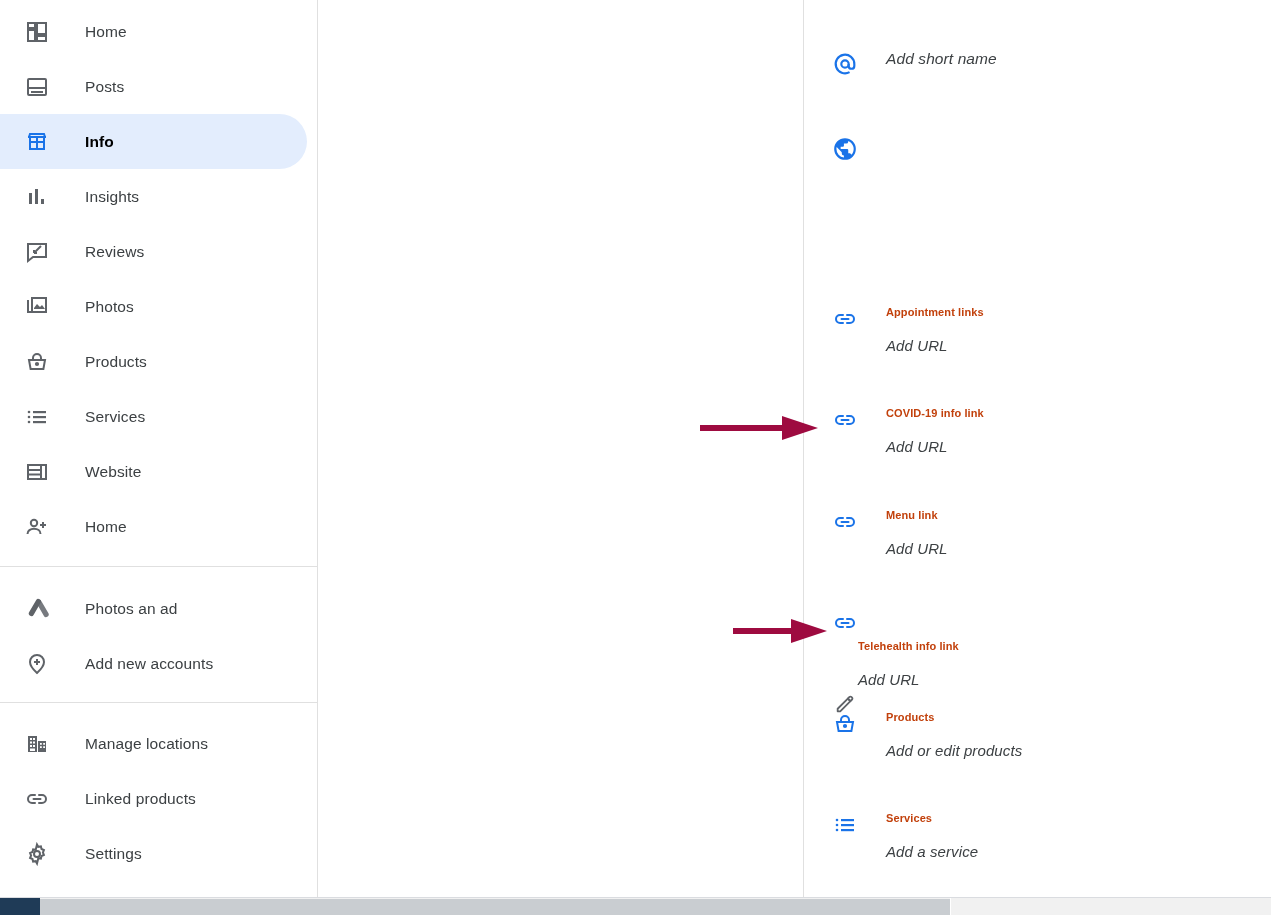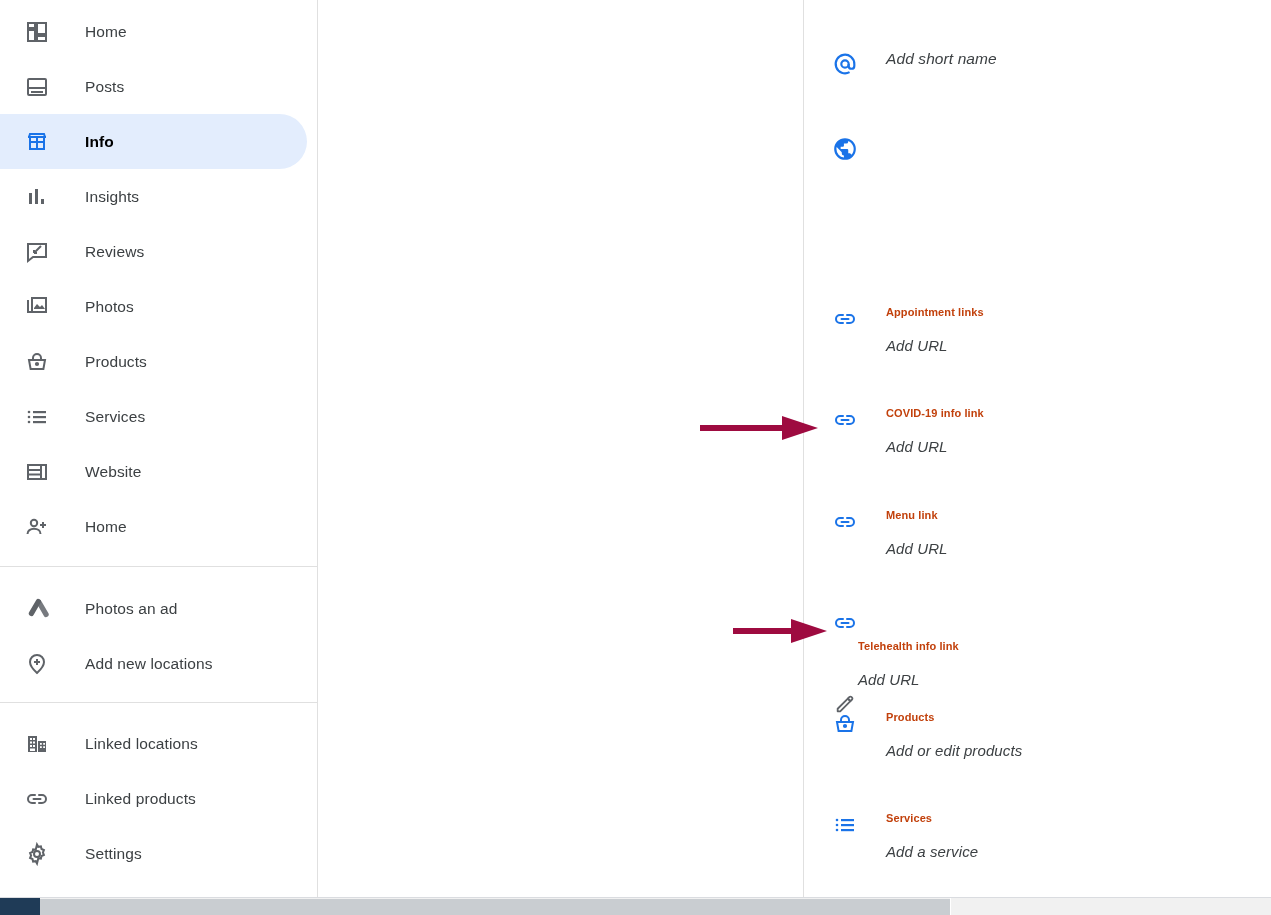--- a/index.html
+++ b/index.html
@@ -235,33 +235,33 @@
           <span class="lbl">Photos an ad</span>
         </div>
         <div class="nav-item">
           <span class="ic">
             <svg width="24" height="24" viewBox="0 0 24 24" fill="none" stroke="currentColor" stroke-width="2">
               <path d="M12 21s7-6.4 7-11a7 7 0 1 0-14 0c0 4.6 7 11 7 11z"></path>
               <line x1="12" y1="7" x2="12" y2="13"></line>
               <line x1="9" y1="10" x2="15" y2="10"></line>
             </svg>
           </span>
-          <span class="lbl">Add new locations</span>
+          <span class="lbl">Add new accounts</span>
         </div>
       </div>
     <div class="nav-sep2"></div>
     <div class="nav-list" id="nav-tertiary">
         <div class="nav-item">
           <span class="ic">
             <svg width="24" height="24" viewBox="0 0 24 24" fill="currentColor">
               <path d="M3 4h9v16H3V4zm2 2v2h2V6H5zm3 0v2h2V6H8zM5 9.5v2h2v-2H5zm3 0v2h2v-2H8zM5 13v2h2v-2H5zm3 0v2h2v-2H8zM5 16.5V19h5v-2.5H5z"></path>
               <path d="M13 9h8v11h-8V9zm2 2v1.8h1.8V11H15zm3.2 0v1.8H20V11h-1.8zM15 14.2V16h1.8v-1.8H15zm3.2 0V16H20v-1.8h-1.8z"></path>
             </svg>
           </span>
-          <span class="lbl">Linked locations</span>
+          <span class="lbl">Manage locations</span>
         </div>
         <div class="nav-item">
           <span class="ic">
             <svg width="24" height="24" viewBox="0 0 24 24" fill="none" stroke="currentColor" stroke-width="2" stroke-linecap="round">
               <path d="M10 8H7a4 4 0 0 0 0 8h3"></path>
               <path d="M14 8h3a4 4 0 0 1 0 8h-3"></path>
               <line x1="8.5" y1="12" x2="15.5" y2="12"></line>
             </svg>
           </span>
           <span class="lbl">Linked products</span>

